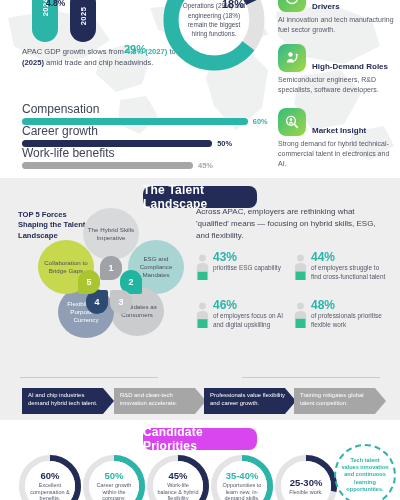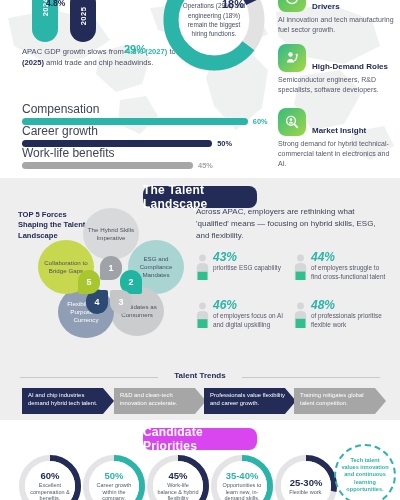--- a/index.html
+++ b/index.html
@@ -90,21 +90,21 @@
   .petal span { font-size:6.2px; line-height:1.3; color:#4c5162; padding:2px; }
   .leaf { position:absolute; color:#fff; font-size:9px; font-weight:bold;
           display:flex; align-items:center; justify-content:center; }
 
   .land-intro {
     position:absolute; left:196px; top:28px; width:190px;
     font-size:8px; line-height:1.5; color:#3f4458;
   }
   .stat { position:absolute; width:95px; }
   .stat-ico { position:absolute; left:0; top:2px; width:13px; height:26px; }
-  .stat-num { position:absolute; left:17px; top:-2px; font-size:12px; font-weight:bold; color:#2bb5a8;font-style:italic; }
+  .stat-num { position:absolute; left:17px; top:-2px; font-size:12px; font-weight:bold; color:#2bb5a8; }
   .stat-txt { position:absolute; left:17px; top:11px; width:78px; font-size:6.4px; line-height:1.45; color:#55596b; }
 
   
   #sec-trend { position:absolute; left:0; top:358px; width:400px; height:62px; background:#eeeeee; }
   .tr-line { position:absolute; top:19px; height:1px; background:#c9c9c9; }
   .tr-ttl { position:absolute; top:13px; left:0; width:400px; text-align:center;
             font-size:8px; font-weight:bold; color:#232c57; }
   .chev {
     position:absolute; top:30px; width:92px; height:26px; padding:4px 8px 0 6px;
     clip-path: polygon(0 0, 88% 0, 100% 50%, 88% 100%, 0 100%);
@@ -311,21 +311,20 @@
         <path d="M1.6 26 L1.6 16.8 L11.4 16.8 L11.4 26 Z" fill="#2fc08f"></path>
       </svg>
       <div class="stat-num">48%</div>
       <div class="stat-txt">of professionals prioritise flexible work</div>
     </div>
   </div>
 
   <div id="sec-trend">
     <div class="tr-line" style="left:20px; width:138px;"></div>
     <div class="tr-line" style="left:242px; width:138px;"></div>
-    <div class="tr-ttl">Talent Trends</div>
 
     <div class="chev" style="left:22px;  background:#232c57;">AI and chip industries demand hybrid tech talent.</div>
     <div class="chev" style="left:114px; background:#a6a6a6;">R&amp;D and clean-tech innovation accelerate.</div>
     <div class="chev" style="left:204px; background:#232c57;">Professionals value flexibility and career growth.</div>
     <div class="chev" style="left:294px; background:#a6a6a6;">Training mitigates global talent competition.</div>
   </div>
 
   <div id="sec-bot">
     <div class="pill" style="left:143px; top:8px; width:114px; background:#d946ef;">Candidate Priorities</div>
 

